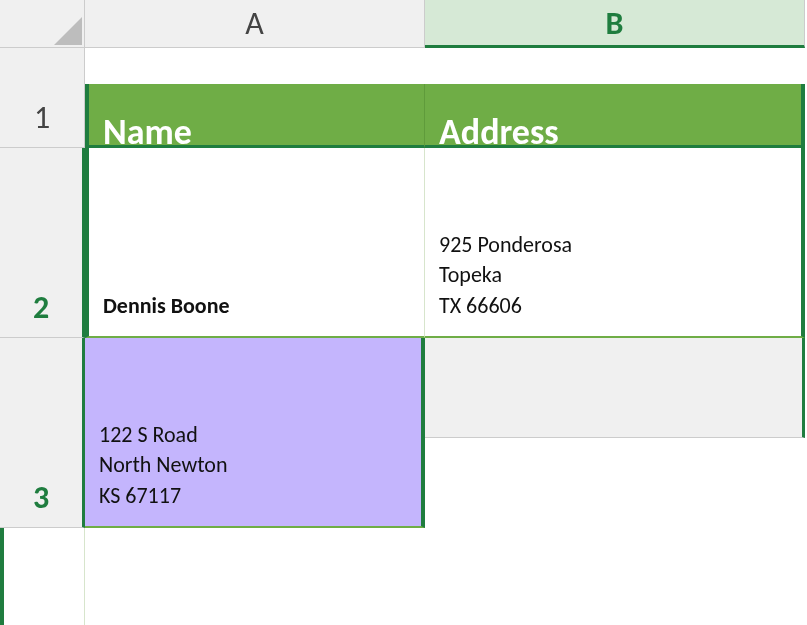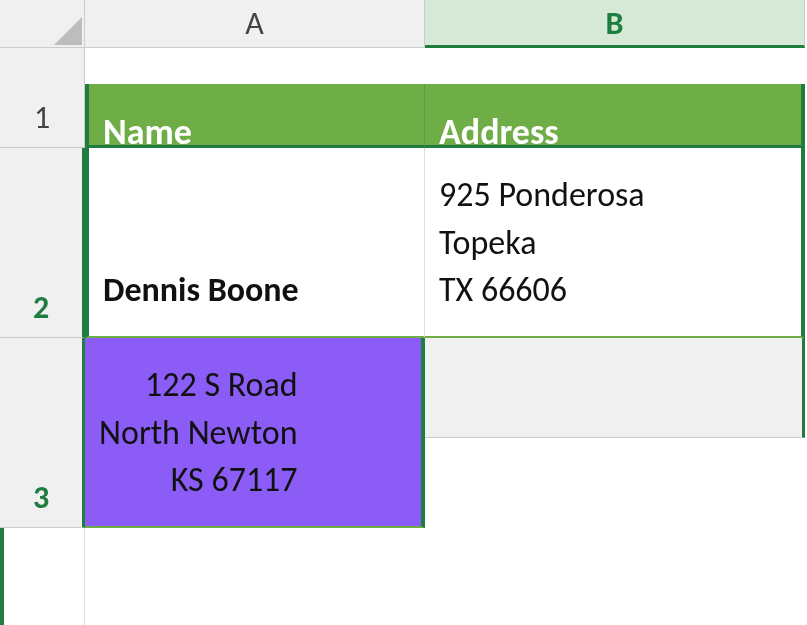--- a/index.html
+++ b/index.html
@@ -72,40 +72,39 @@
     border-right: 1px solid #5f9b3b;
     border-bottom: 3px solid #1f7d3f;
     height: 64px;
     line-height: 40px;
     margin-top: 36px;
   }
   .hdrcell.colA { border-left: 4px solid #1f7d3f; }
   .hdrcell.colB { border-right: 4px solid #1f7d3f; }
   
   .cell {
-    padding: 10px 14px 22px 14px;
-    font-size: 34px;
+    padding: 10px 14px 14px 14px;
+    font-size: 22px;
     line-height: 1.4;
     color: #111;
     display: flex;
     align-items: flex-end;
     white-space: pre-line;
     border-bottom: 2px solid #6fad46;
   }
   .cell.colA {
     border-left: 4px solid #1f7d3f;
     border-right: 1px solid #d7e5cc;
     font-weight: bold;
   }
   .cell.colB {
     border-right: 4px solid #1f7d3f;
   }
   .cell.striped {
-    background: #8b5cf6;
-    text-align: right;
+    background: #c4b5fd;
   }
   .row-data { min-height: 190px; }
 </style>
 </head>
 <body>
 
 <div class="sheet">
 
   <div class="corner"></div>
 

